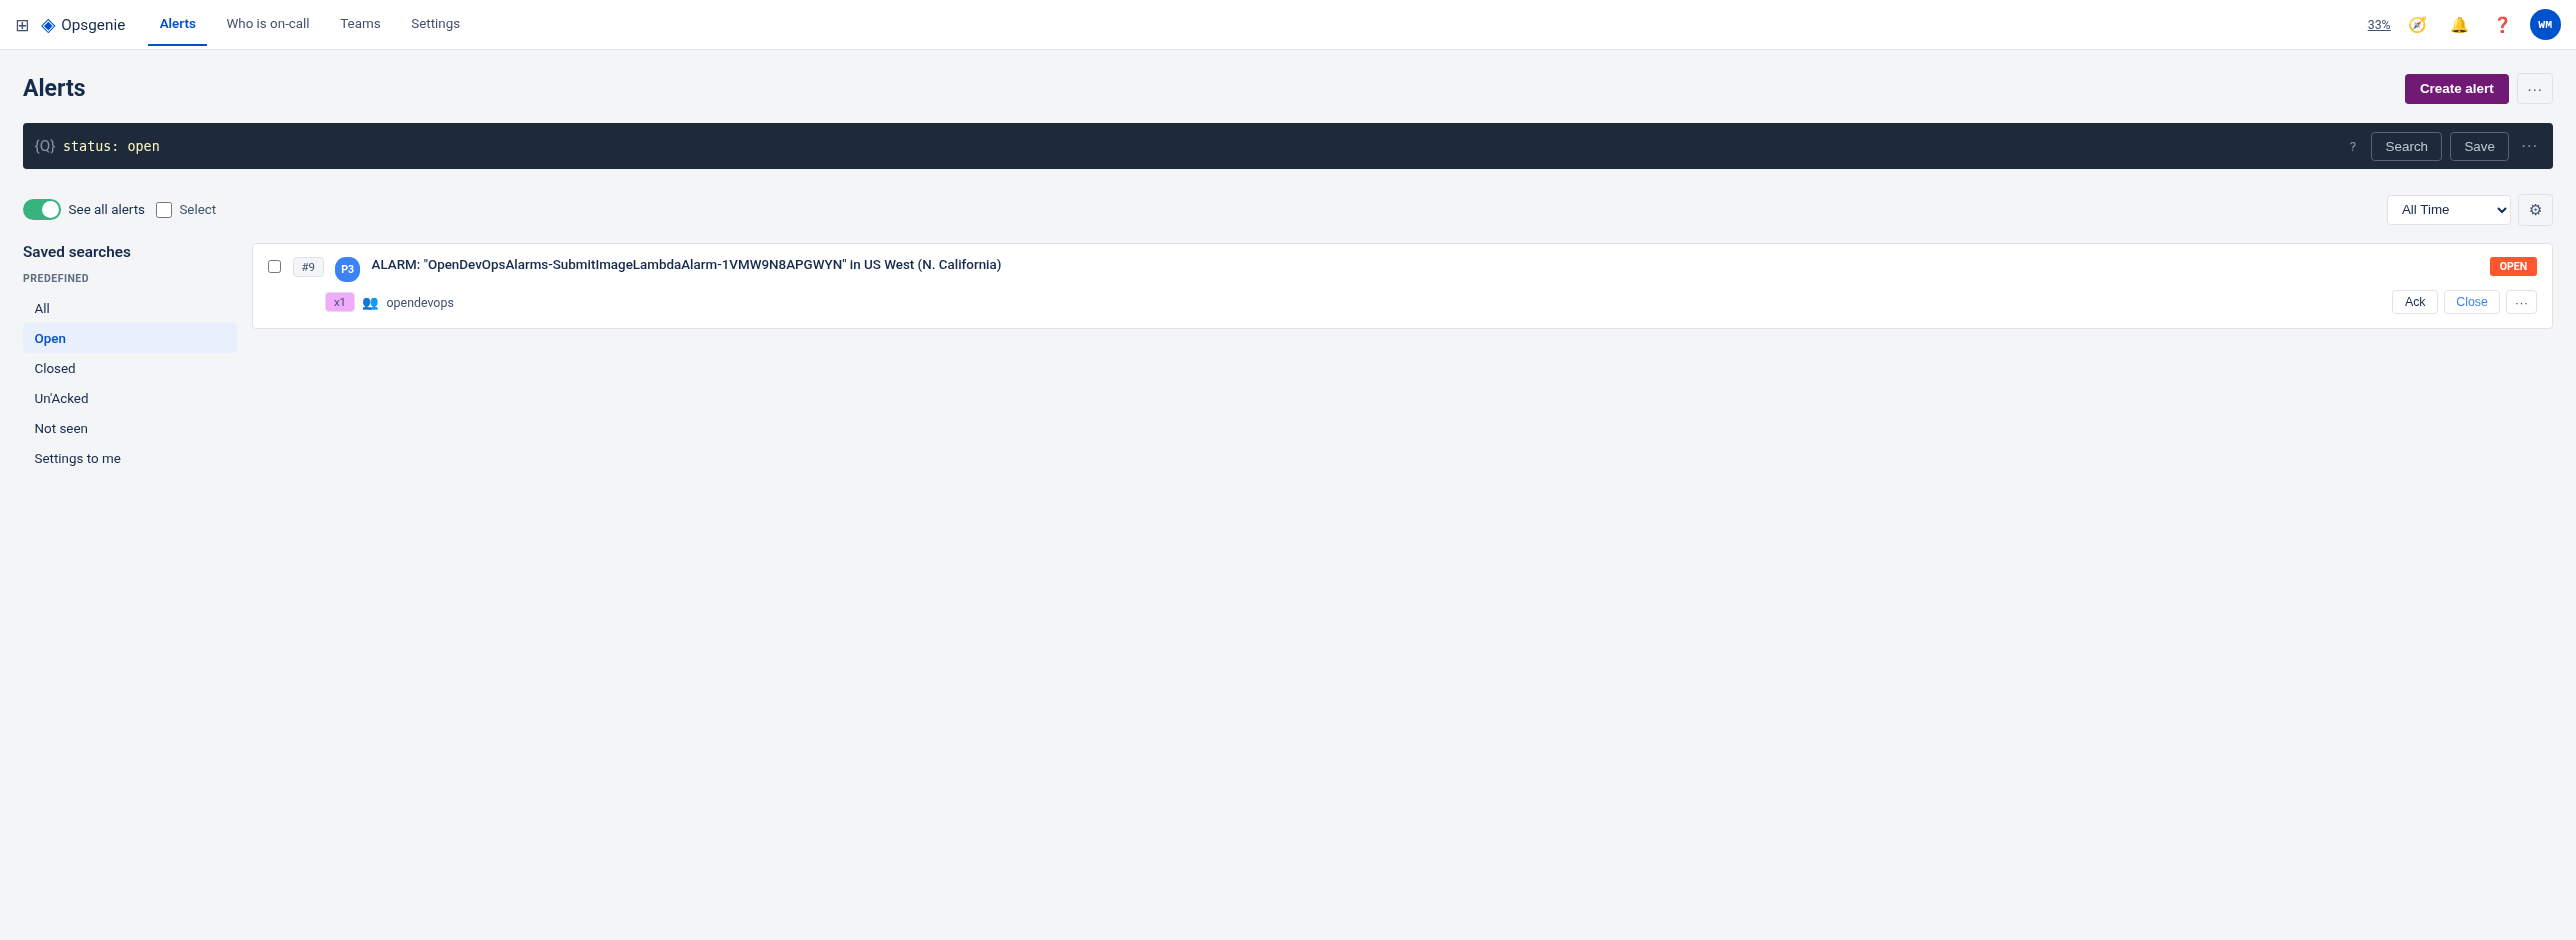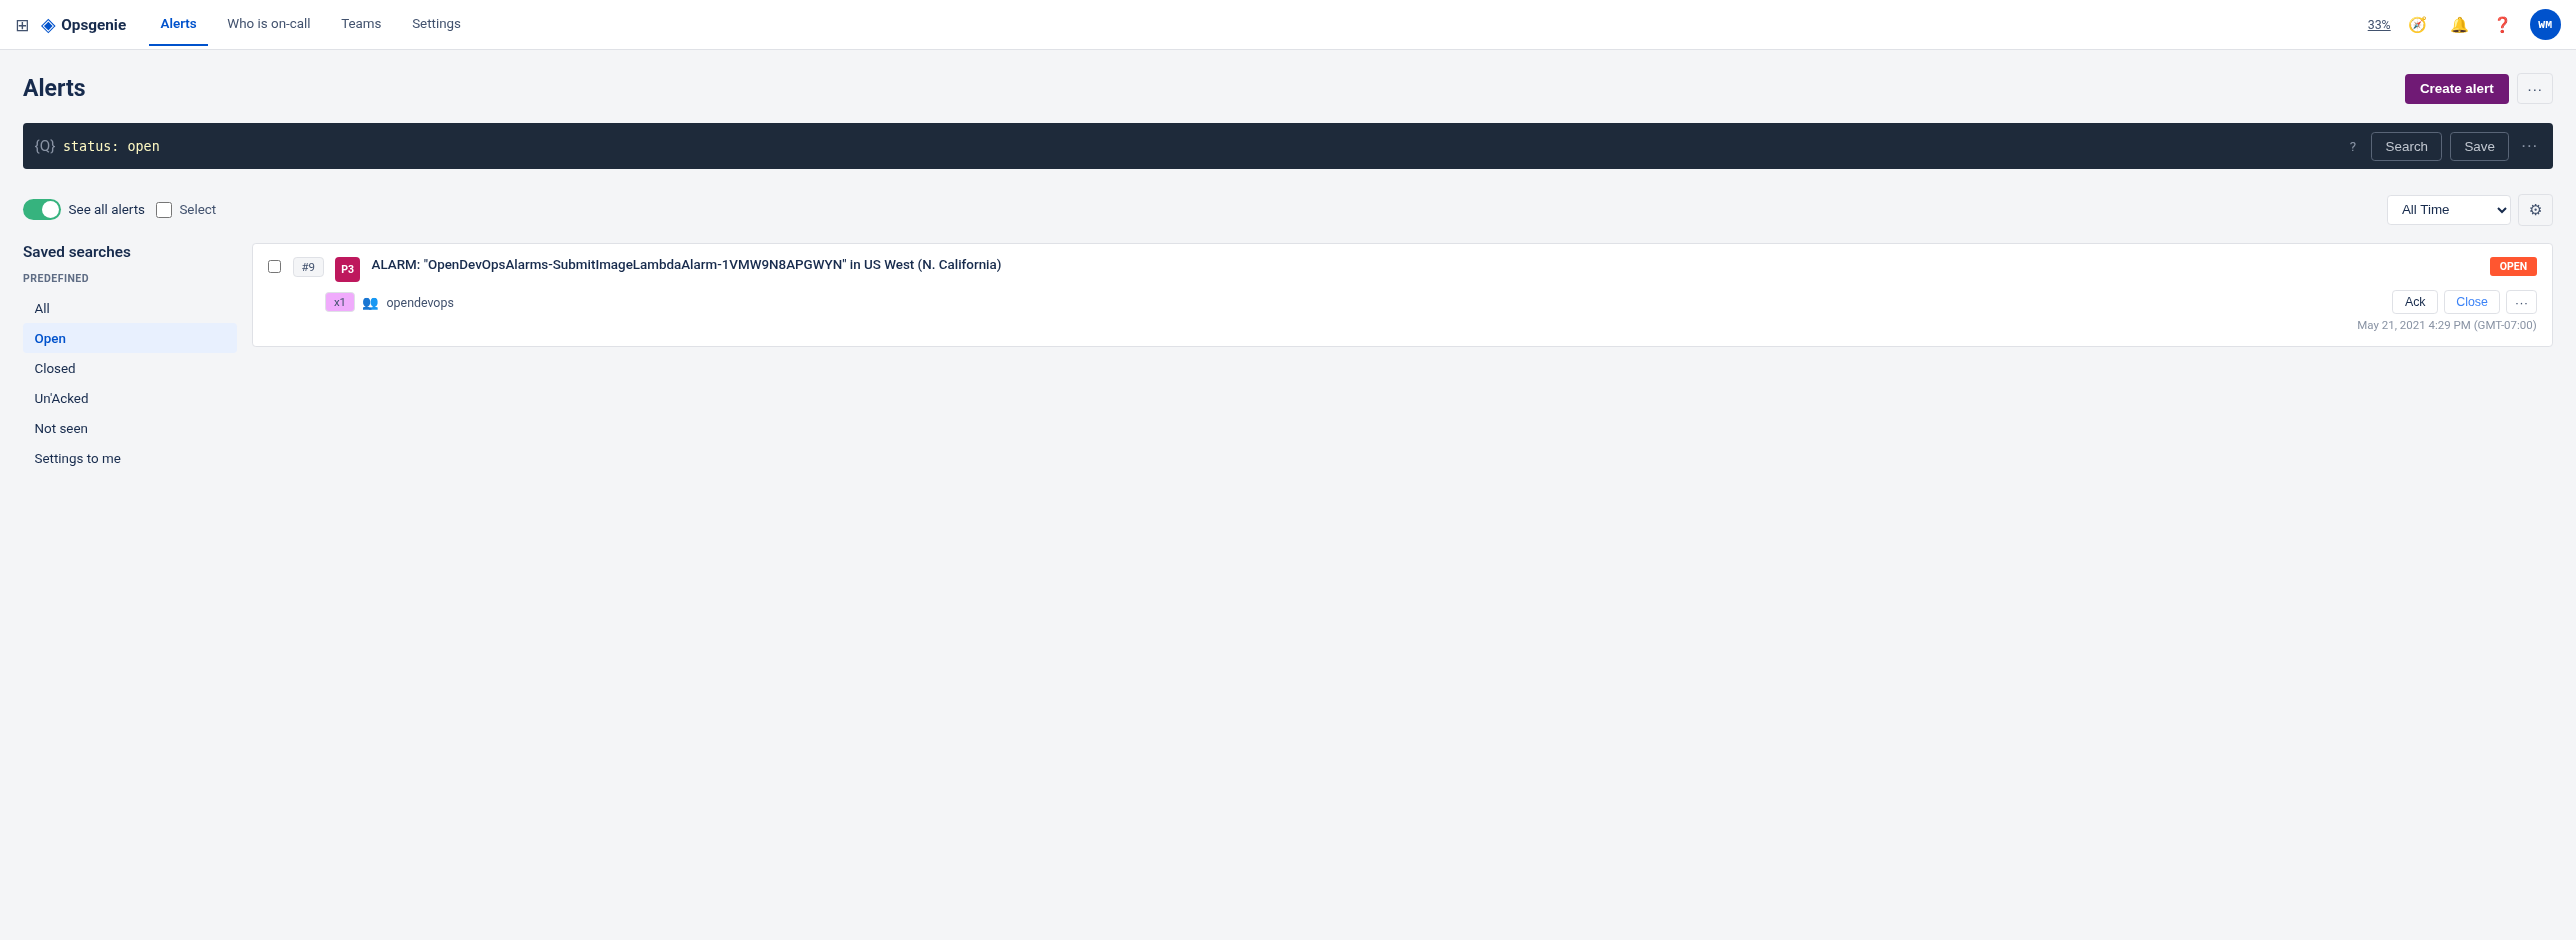--- a/index.html
+++ b/index.html
@@ -6,21 +6,21 @@
     body { font-family: -apple-system, BlinkMacSystemFont, 'Segoe UI', Roboto, sans-serif; background: #f4f5f7; color: #172b4d; font-size: 13.4px; }
 
     
     .top-nav {
       display: flex; align-items: center; background: #fff; border-bottom: 1px solid #dfe1e6;
       padding: 0 15.3px; height: 50px; gap: 7.6px;
     }
     .nav-grid-icon { color: #42526e; cursor: pointer; font-size: 17px; margin-right: 3.8px; }
     .nav-logo { display: flex; align-items: center; gap: 5.7px; margin-right: 15.3px; }
     .nav-logo-icon { color: #0052cc; font-size: 19px; }
-    .nav-logo-text { font-weight: 700; font-size: 15.3px; color: #172b4d; }
+    .nav-logo-text { font-weight: 400; font-size: 15.3px; color: #172b4d; }
     .nav-link {
       padding: 13.4px 11.5px; font-size: 13.4px; color: #42526e; cursor: pointer;
       border-bottom: 2.9px solid transparent; text-decoration: none; display: flex; align-items: center;
     }
     .nav-link.active { color: #0052cc; border-bottom-color: #0052cc; font-weight: 600; }
     .nav-right { margin-left: auto; display: flex; align-items: center; gap: 11.5px; }
     .nav-pct { font-size: 12.4px; color: #42526e; text-decoration: underline; cursor: pointer; }
     .nav-icon-btn {
       width: 31px; height: 31px; border-radius: 50%; display: flex; align-items: center; justify-content: center;
       cursor: pointer; color: #42526e; font-size: 15.3px; background: none; border: none;
@@ -120,21 +120,21 @@
     .alert-checkbox { flex-shrink: 0; margin-top: 2.9px; }
     .alert-num-badge {
       background: #f4f5f7; border: 1px solid #dfe1e6; padding: 1.9px 7.6px;
       border-radius: 3.8px; font-size: 11.5px; color: #42526e; flex-shrink: 0;
     }
     .alert-count-badge {
       background: #f0abfc; border: 1px solid #dfe1e6; padding: 1.9px 7.6px;
       border-radius: 3.8px; font-size: 11.5px; color: #42526e; flex-shrink: 0;
     }
     .priority-badge {
-      width: 25px; height: 25px; border-radius: 4px; background: #be185d;
+      width: 25px; height: 25px; border-radius: 11px; background: #3b82f6;
       color: #fff; font-size: 10.5px; font-weight: 700; display: flex; align-items: center;
       justify-content: center; flex-shrink: 0;
     }
     .alert-title { font-size: 13.4px; color: #172b4d; font-weight: 500; flex: 1; }
     .alert-status-badge {
       background: #ff5630; color: #fff; font-size: 10.5px; font-weight: 700;
       padding: 2.9px 9.6px; border-radius: 2.9px; flex-shrink: 0;
     }
     .alert-row-bottom { display: flex; align-items: center; gap: 7.6px; margin-top: 7.6px; padding-left: 57px; }
     .team-icon { color: #8993a4; font-size: 13.4px; }
@@ -258,21 +258,20 @@
           <div class="alert-row-bottom">
             <span class="alert-count-badge">x1</span>
             <span class="team-icon">👥</span>
             <span class="team-name">opendevops</span>
             <div class="alert-actions">
               <button class="btn-ack">Ack</button>
               <button class="btn-close-alert">Close</button>
               <button class="btn-more-alert">···</button>
             </div>
           </div>
-          <div class="alert-time">May 21, 2021 4:29 PM (GMT-07:00)</div>
         </div>
 
       </div>
     </div>
 
   </div>
 </div>
 
 
 </body></html>

